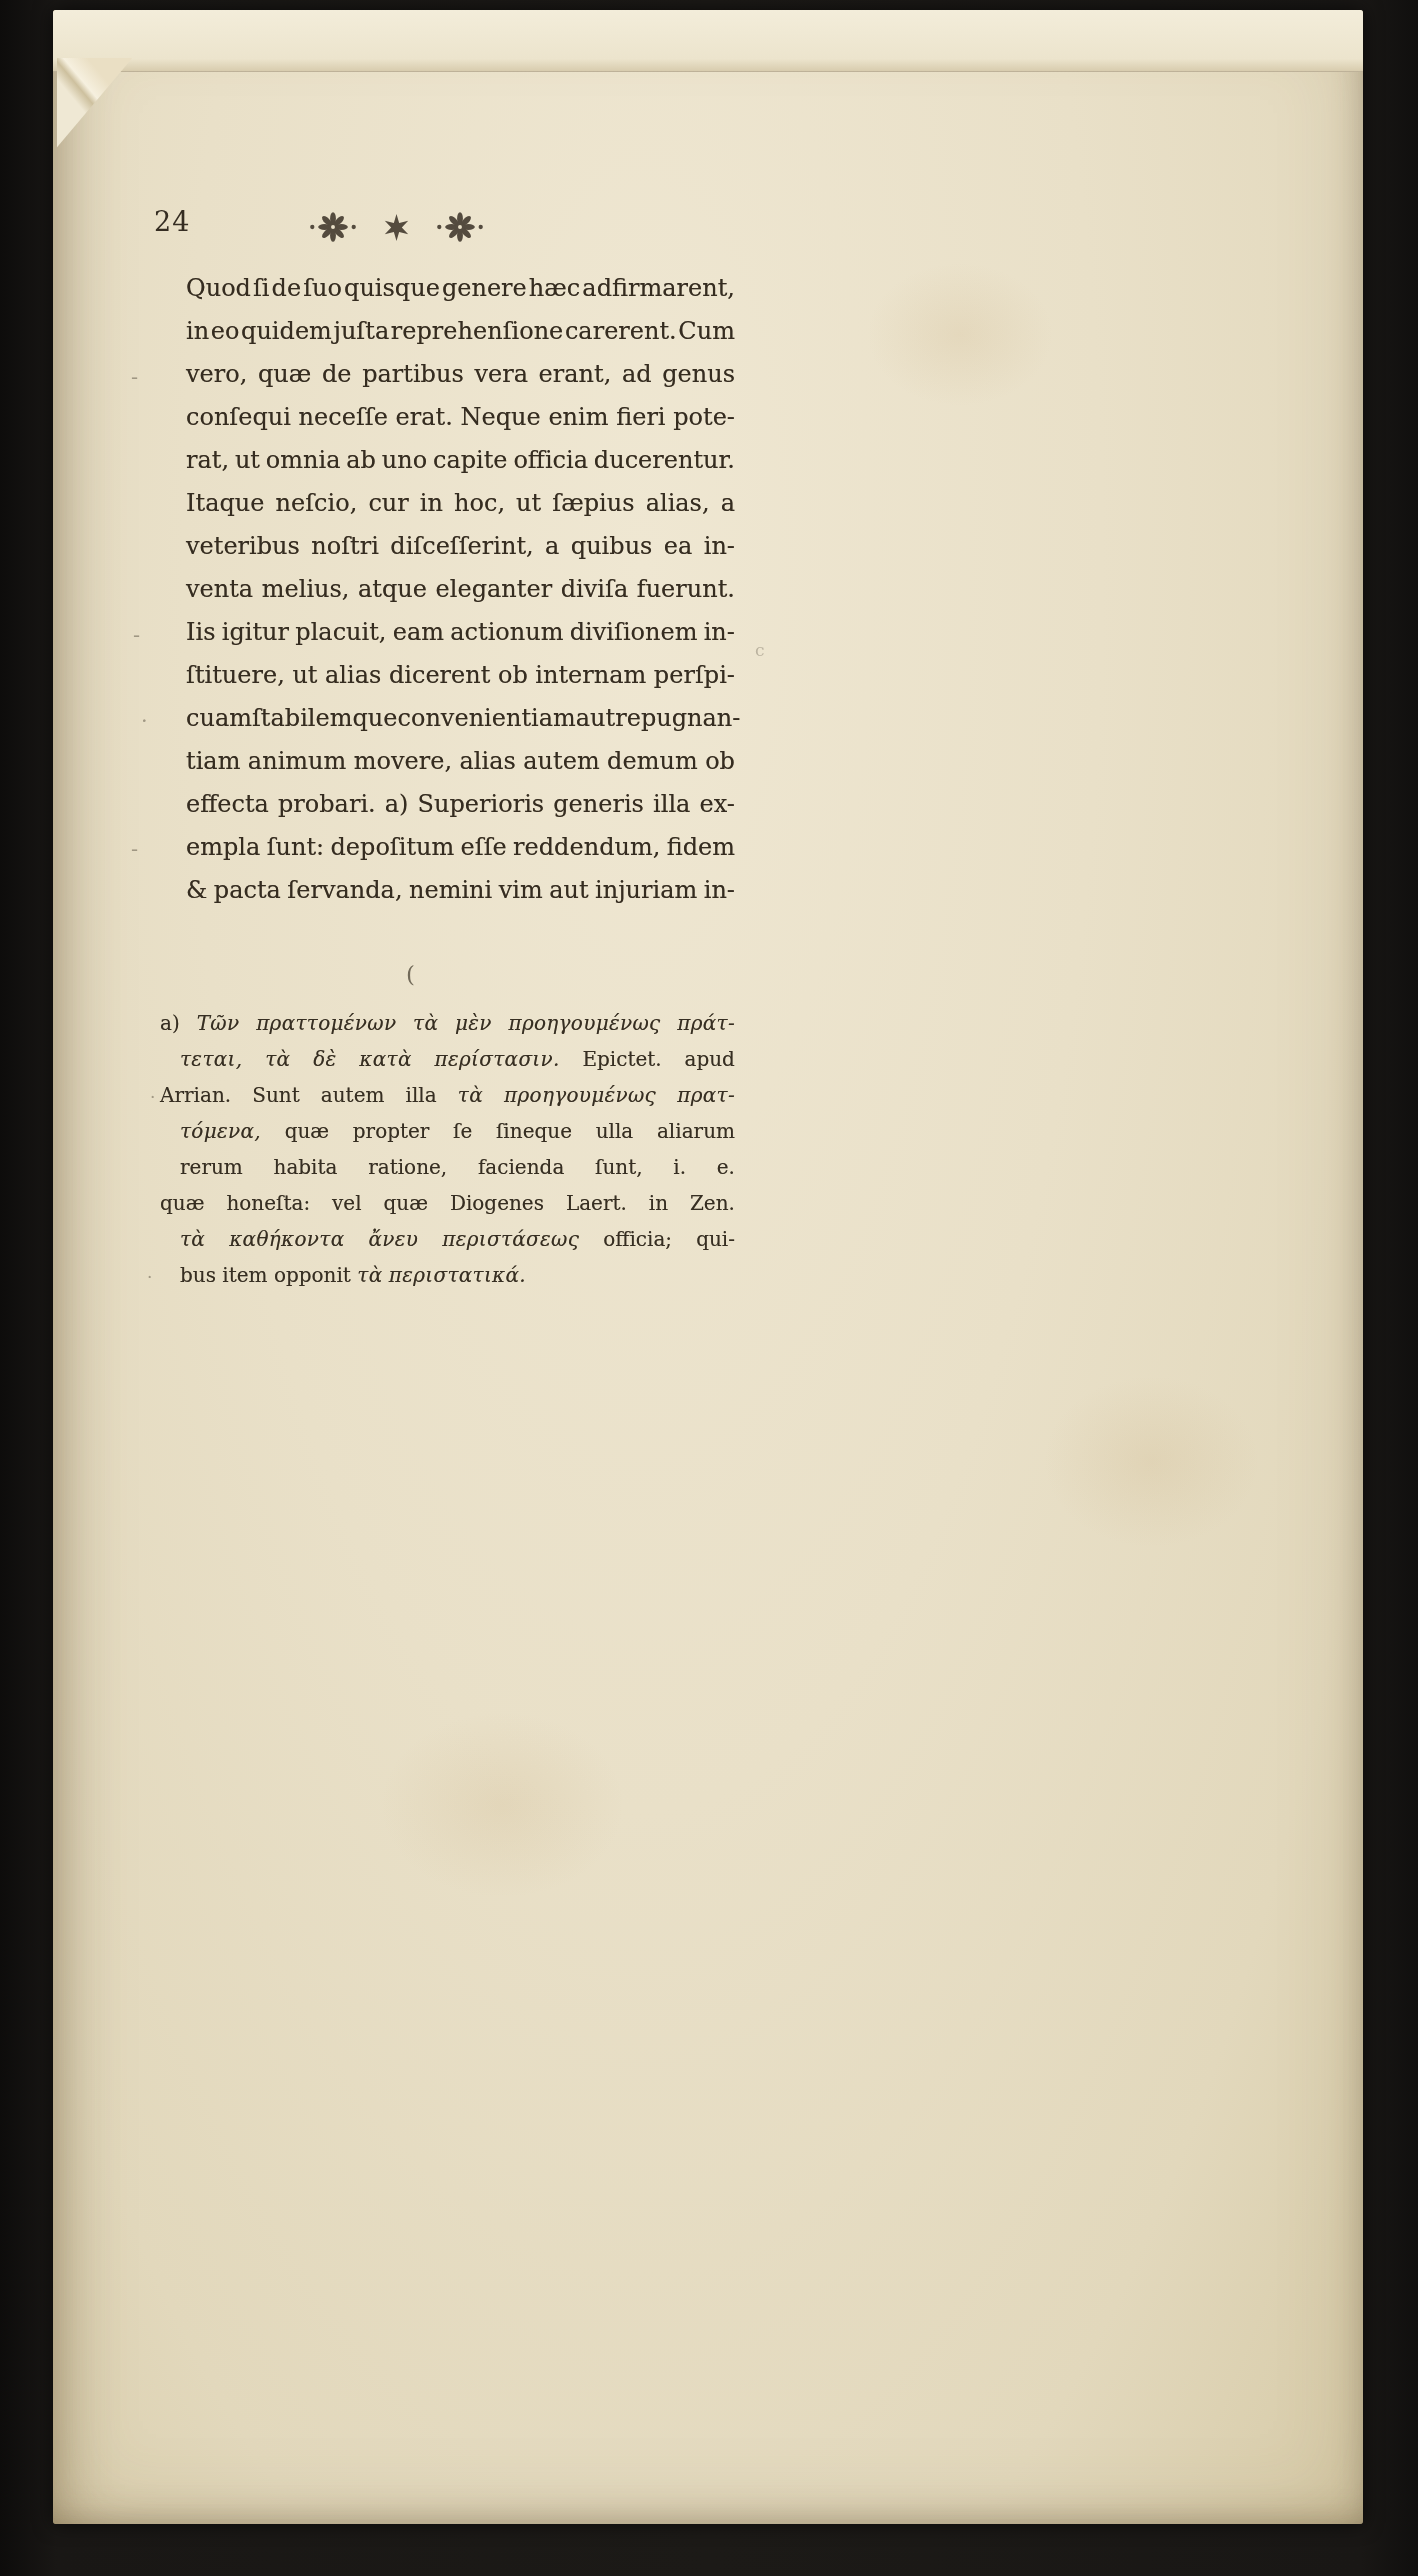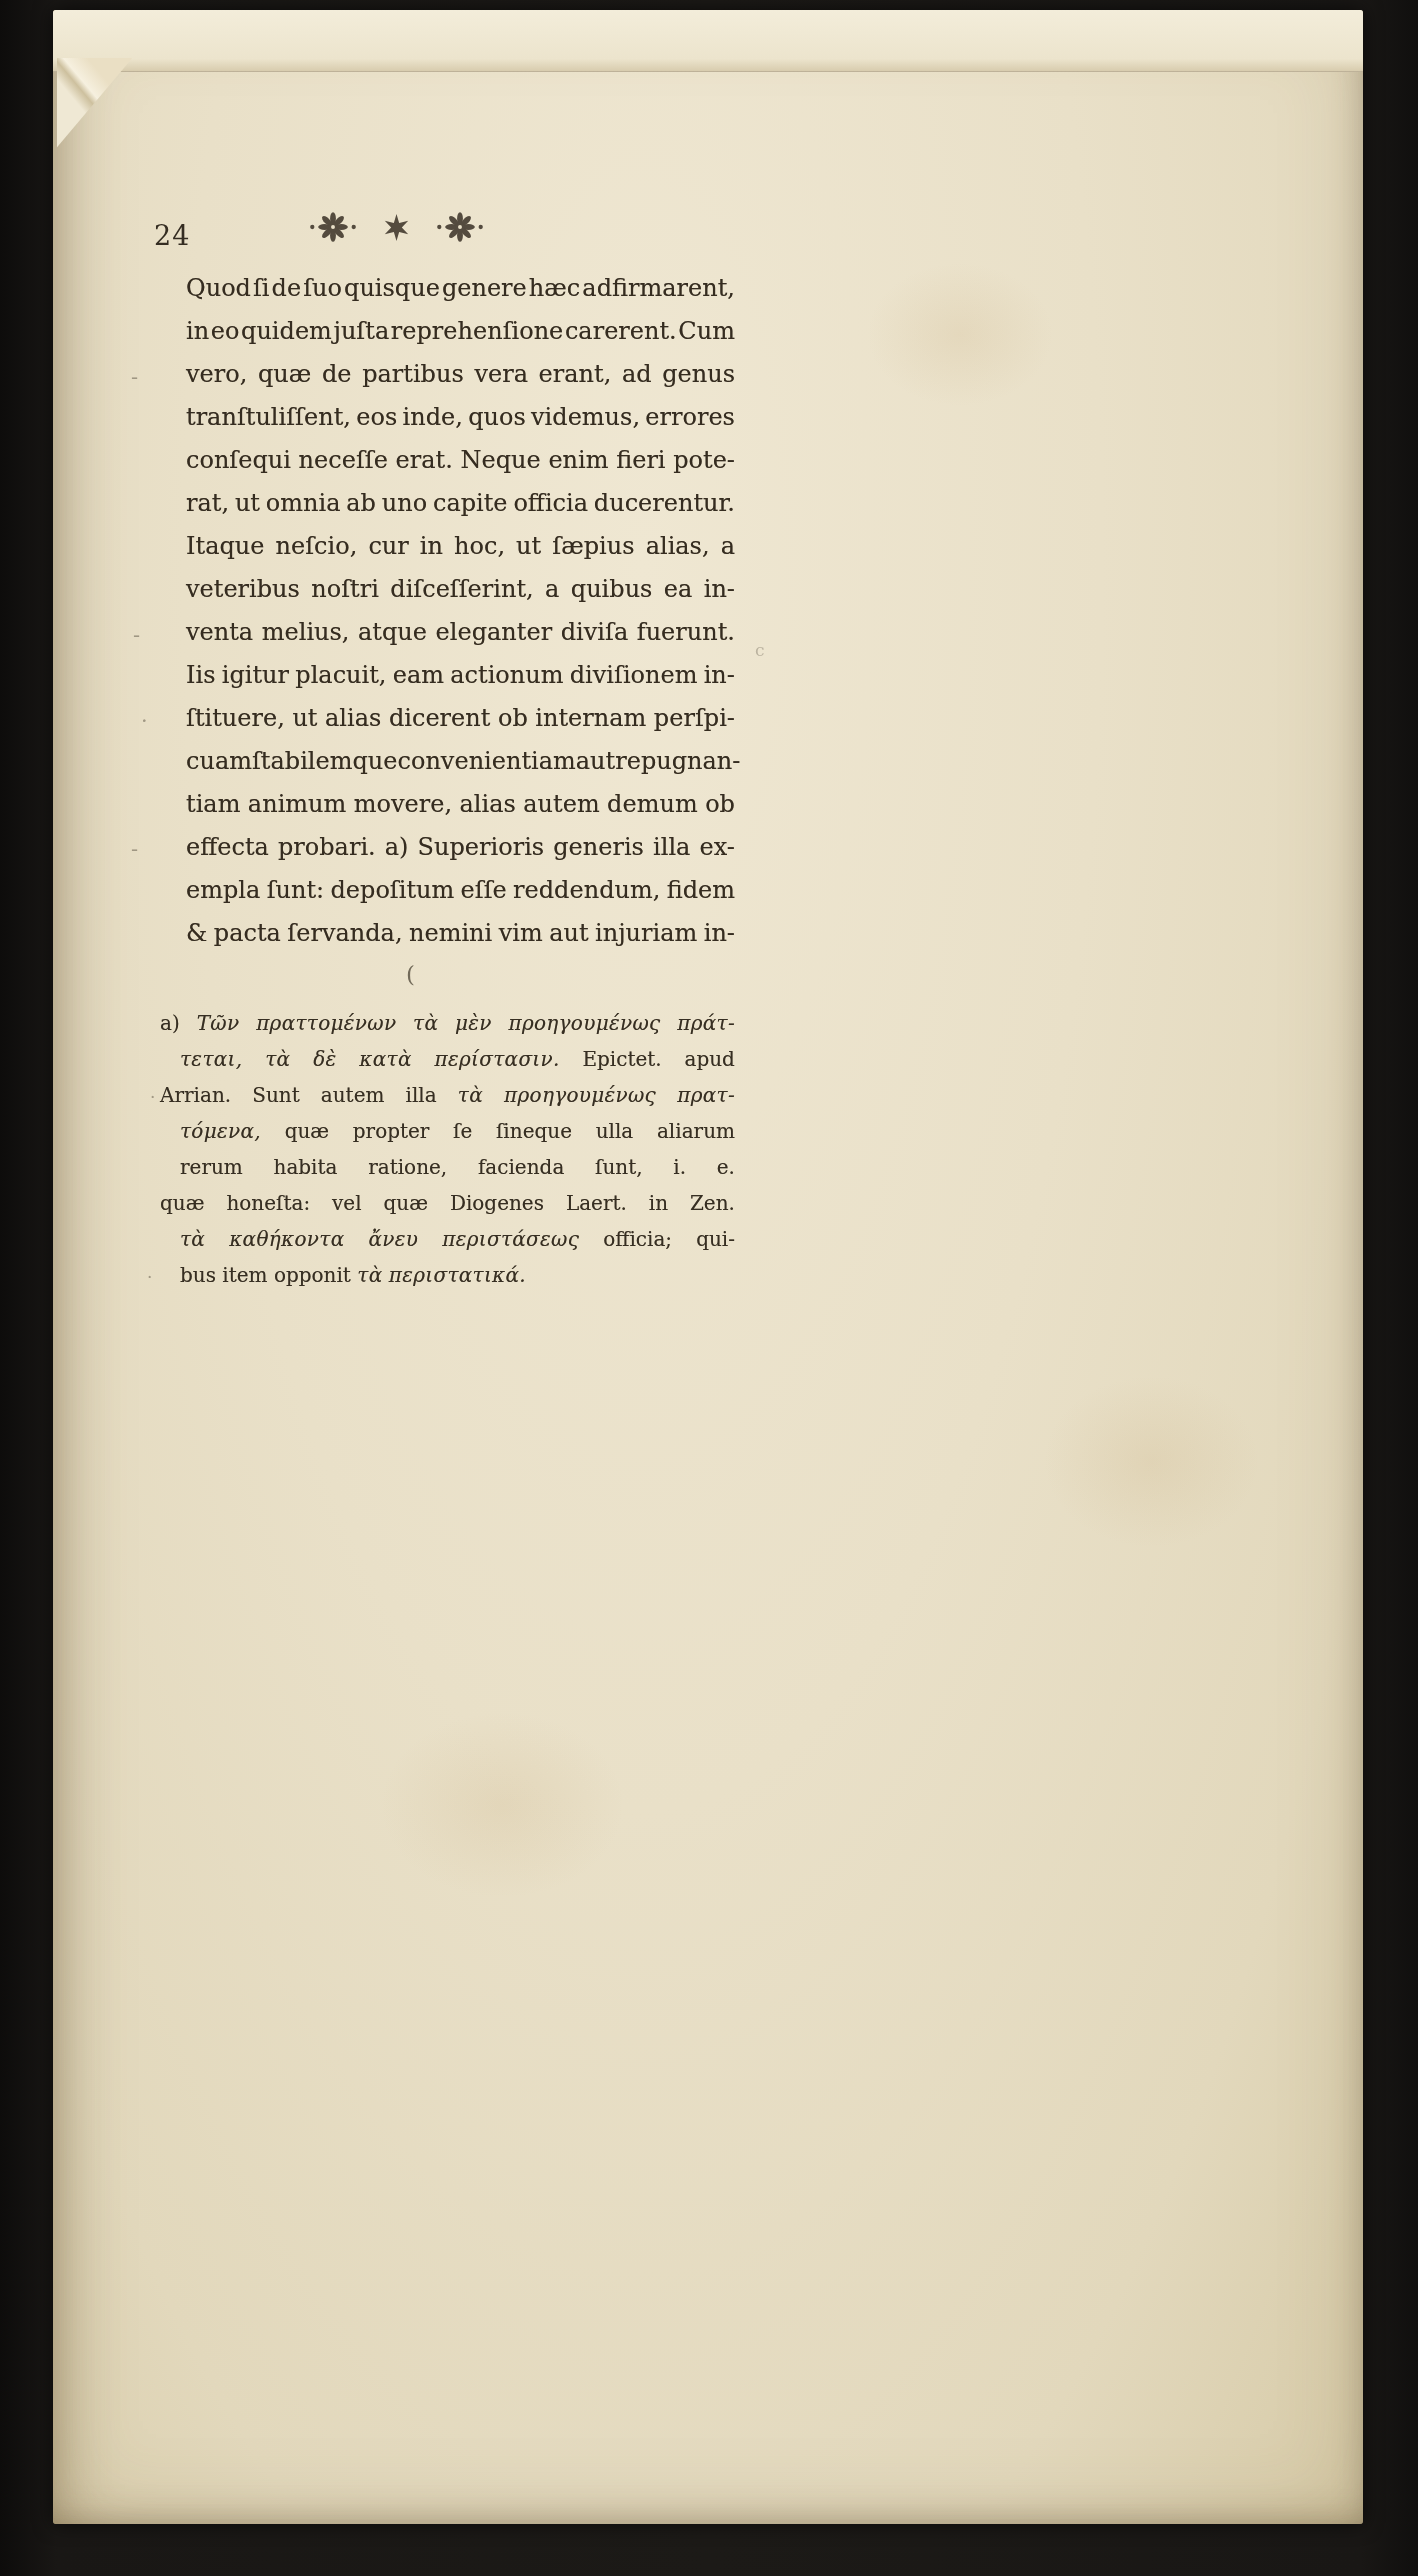--- a/index.html
+++ b/index.html
@@ -34,21 +34,21 @@
     clip-path: polygon(0 0, 100% 0, 0 100%);
     background: linear-gradient(230deg, #eadfc4 30%, #f6f0df 46%, #cdc09e 52%, #efe8d4 62%);
   }
   .stain { position: absolute; border-radius: 50%;
     background: radial-gradient(closest-side, rgba(185,150,95,0.13), rgba(185,150,95,0) 75%); }
   .s1 { left: 783px; top: 229px;  width: 248px; height: 191px; }
   .s2 { left: 287px; top: 1671px; width: 325px; height: 248px; }
   .s3 { left: 955px; top: 1337px; width: 287px; height: 229px; }
 
   .page-number {
-    position: absolute; left: 101px; top: 210px;
+    position: absolute; left: 101px; top: 196px;
     font-size: 27px; color: #352d22; letter-spacing: 1px;
   }
   .ornament-row {
     position: absolute; left: 229px; top: 201px; width: 229px;
     display: flex; align-items: center; justify-content: center; gap: 23px;
     opacity: 0.87;
   }
   .rosette { width: 52px; height: 32px; }
   .star    { width: 29px; height: 29px; margin-top: 1.9px; }
 
@@ -161,28 +161,20 @@
           <span class="">vero,</span>
           <span class="">quæ</span>
           <span class="">de</span>
           <span class="">partibus</span>
           <span class="">vera</span>
           <span class="">erant,</span>
           <span class="">ad</span>
           <span class="">genus</span>
         </div>
       <div class="body-line justify-line">
-          <span class="">tranſtuliſſent,</span>
-          <span class="">eos</span>
-          <span class="">inde,</span>
-          <span class="">quos</span>
-          <span class="">videmus,</span>
-          <span class="">errores</span>
-        </div>
-      <div class="body-line justify-line">
           <span class="">conſequi</span>
           <span class="">neceſſe</span>
           <span class="">erat.</span>
           <span class="">Neque</span>
           <span class="">enim</span>
           <span class="">fieri</span>
           <span class="">pote-</span>
         </div>
       <div class="body-line justify-line">
           <span class="">rat,</span>

